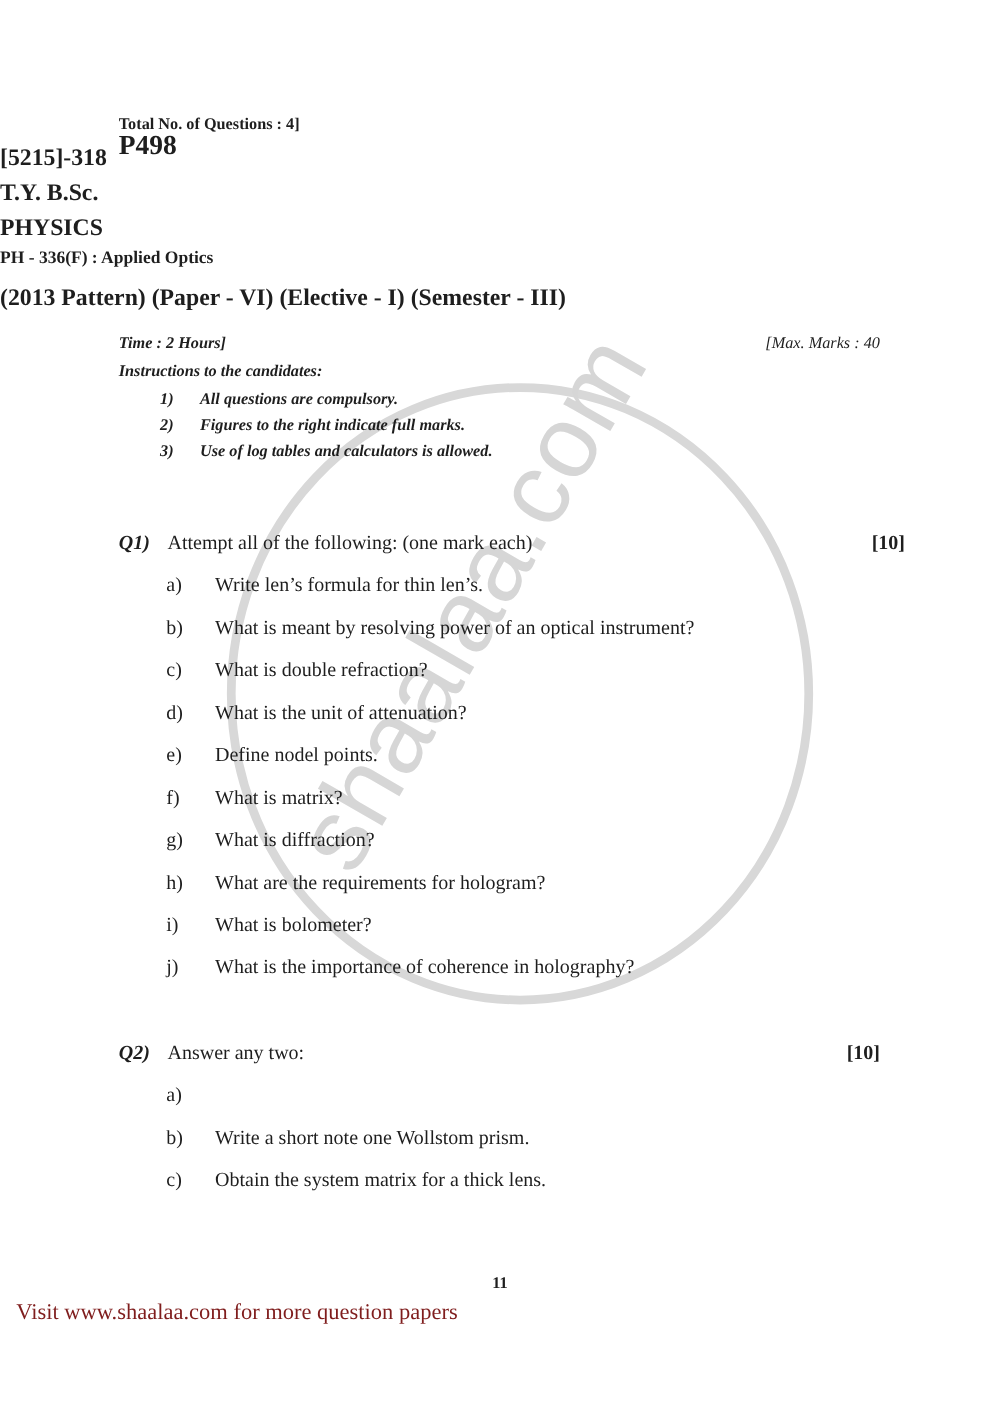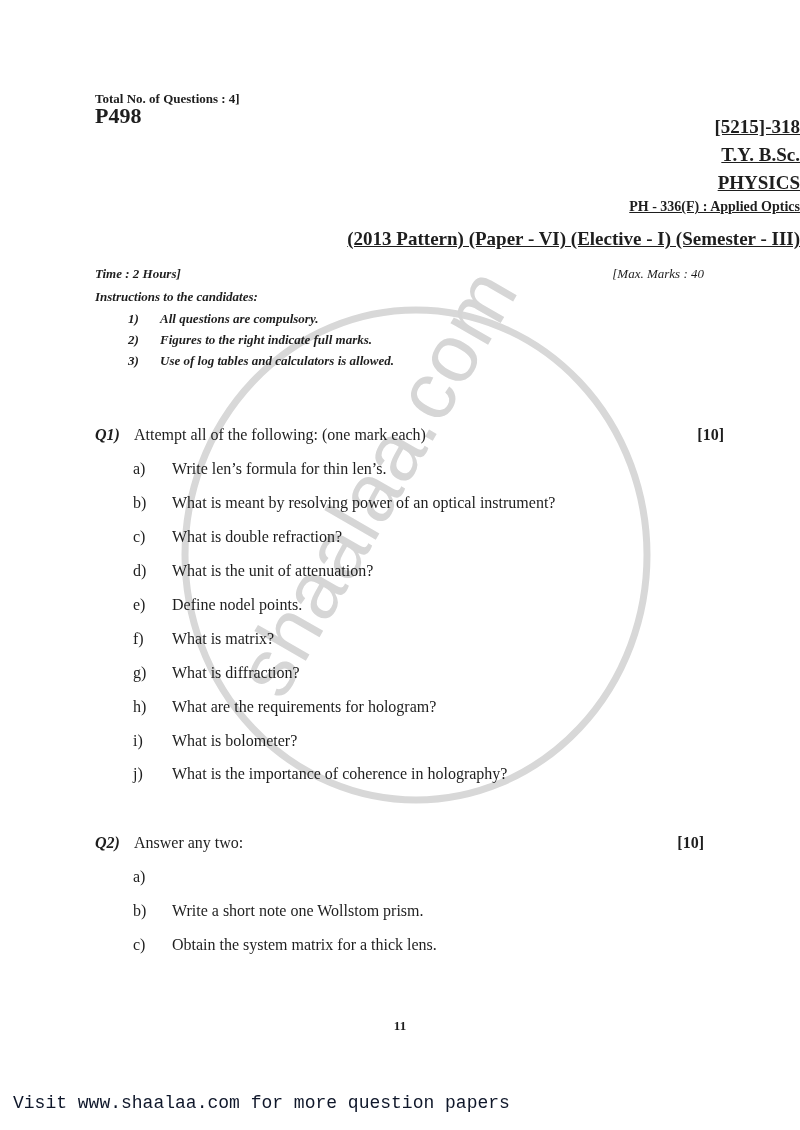--- a/index.html
+++ b/index.html
@@ -31,23 +31,22 @@
 
     .total-q {
       left: 95px; top: 77px;
       font-size: 13px; font-weight: bold; margin-top: 14px;
     }
     .paper-code {
       left: 95px; top: 103px;
       font-size: 22px; font-weight: bold;
     }
     .center-line {
-      left: 0; width: 800px; text-align: right;
+      left: 0; width: 800px; text-align: left;
       font-weight: bold;
-      text-decoration: underline;
     }
     .h1 { top: 116px; font-size: 19px; }
     .h2 { top: 144px; font-size: 19px; }
     .h3 { top: 172px; font-size: 19px; }
     .h4 { top: 199px; font-size: 14px; }
     .h5 { top: 228px; font-size: 19px; }
 
     .time {
       left: 95px; top: 266px;
       font-size: 13px; font-weight: bold; font-style: italic;
@@ -82,23 +81,23 @@
     }
     .sub-item { font-size: 16px; }
     .sub-label { position: absolute; left: 133px; }
     .sub-text { position: absolute; left: 172px; }
 
     .page-num {
       left: 0; width: 800px; text-align: center;
       top: 1018px; font-size: 13px; font-weight: bold;
     }
     .footer {
-      left: 13px; top: 1093px;
-      font-family: Liberation Mono, monospace;
-      font-size: 18px; color: #0f172a;
+      left: 13px; top: 1039px;
+      font-family: Liberation Serif, serif;
+      font-size: 18px; color: #7f1d1d;
     }
     .row { position: absolute; left: 0; width: 800px; height: 22px; z-index: 1; white-space: nowrap; }
   </style>
 </head>
 <body>
 
 <div class="page">
 
   <svg class="watermark" viewBox="0 0 800 1130" xmlns="http://www.w3.org/2000/svg">
     <ellipse cx="416" cy="555" rx="231" ry="245" fill="none" stroke="#d8d8d8" stroke-width="7"></ellipse>

